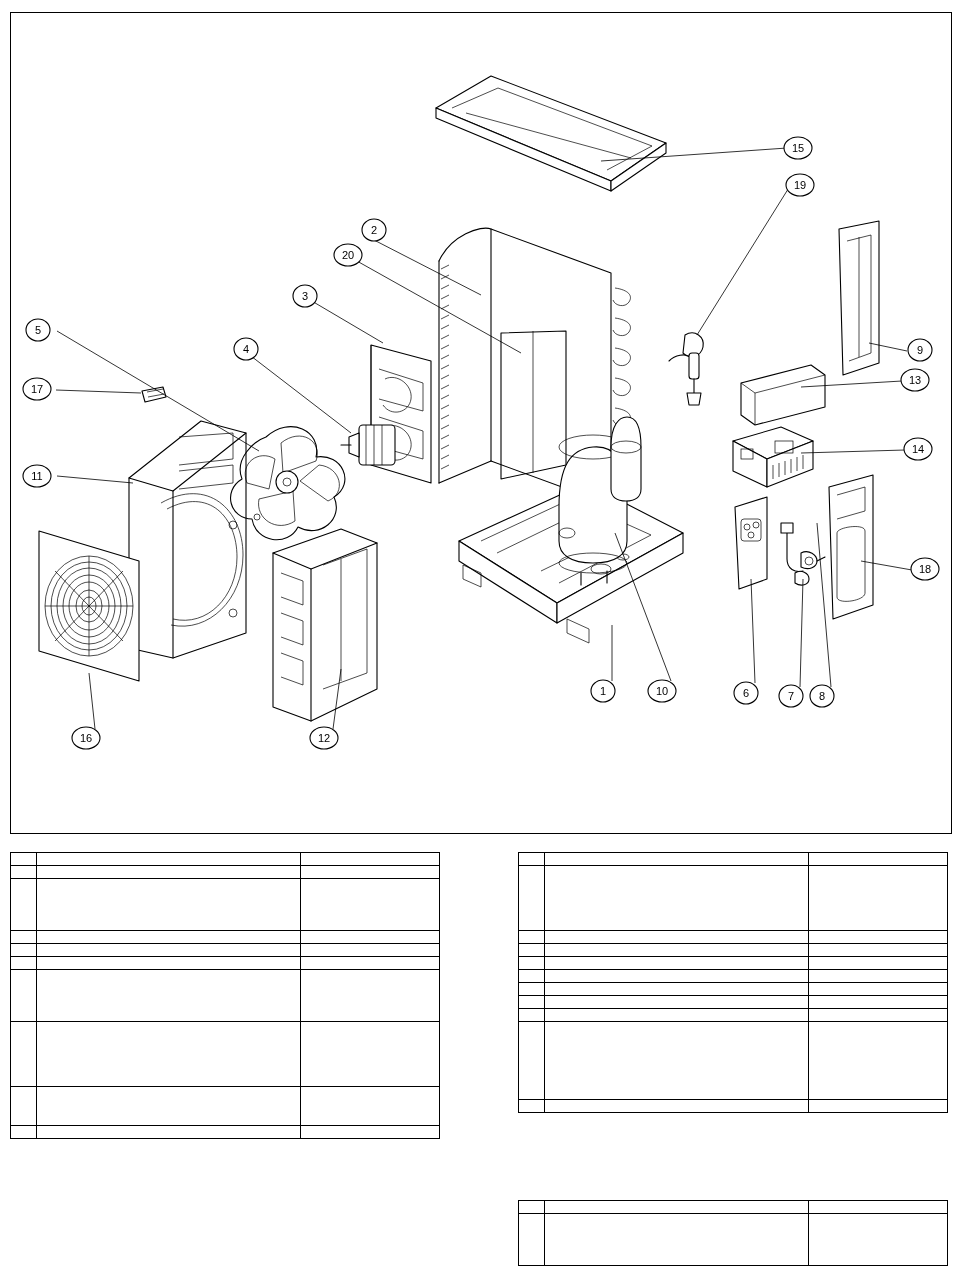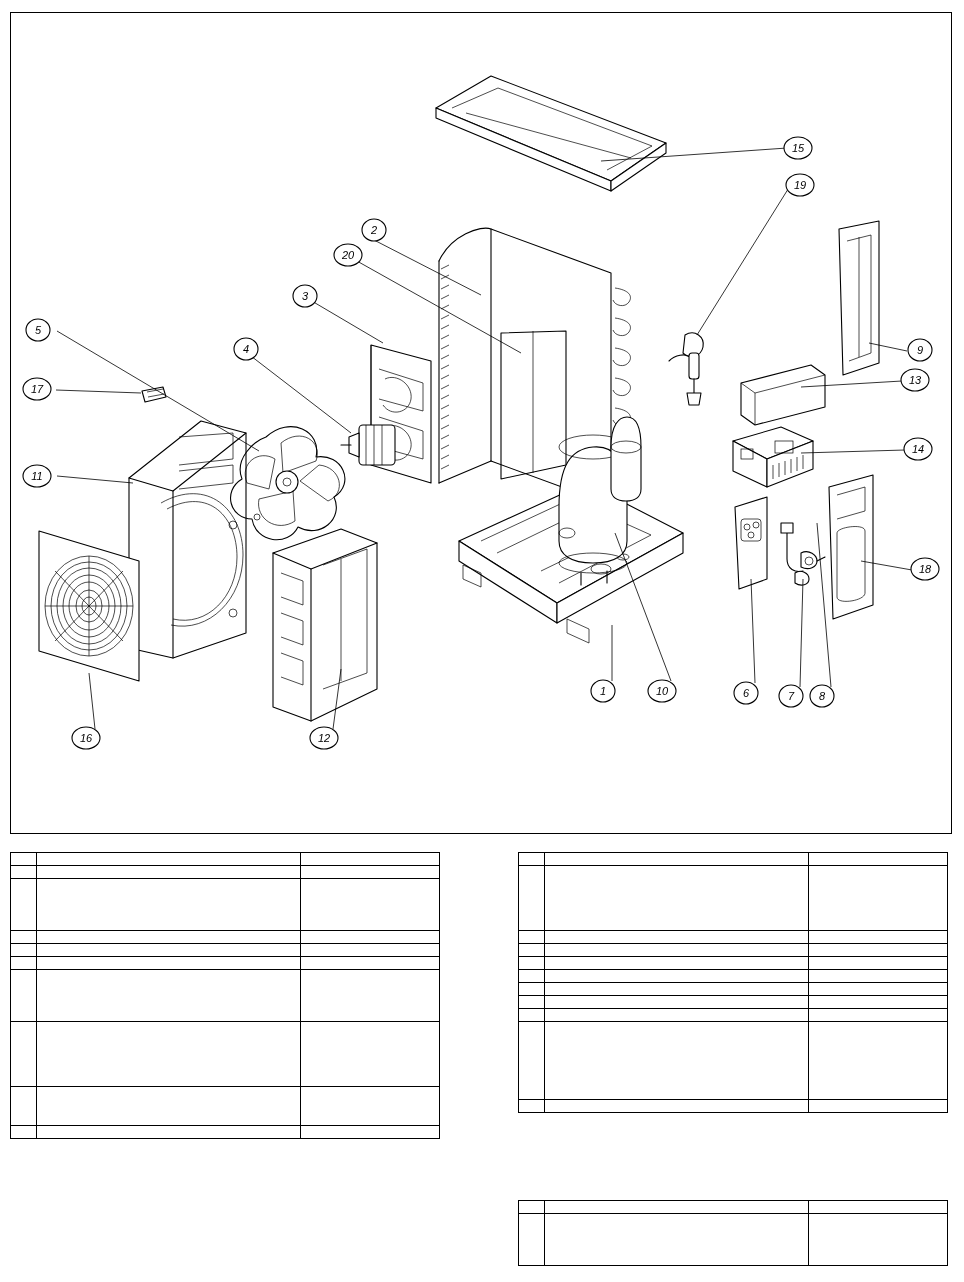--- a/index.html
+++ b/index.html
@@ -24,21 +24,20 @@
   
   .diagram-panel {
     position: absolute;
     left: 10px;
     top: 12px;
     width: 942px;
     height: 822px;
     border: 1.5px solid #000;
     box-sizing: border-box;
     background: #fff;
-    font-style: italic;
   }
   .diagram-svg {
     position: absolute;
     left: 0;
     top: 0;
   }
 
   
   .parts-table {
     position: absolute;

